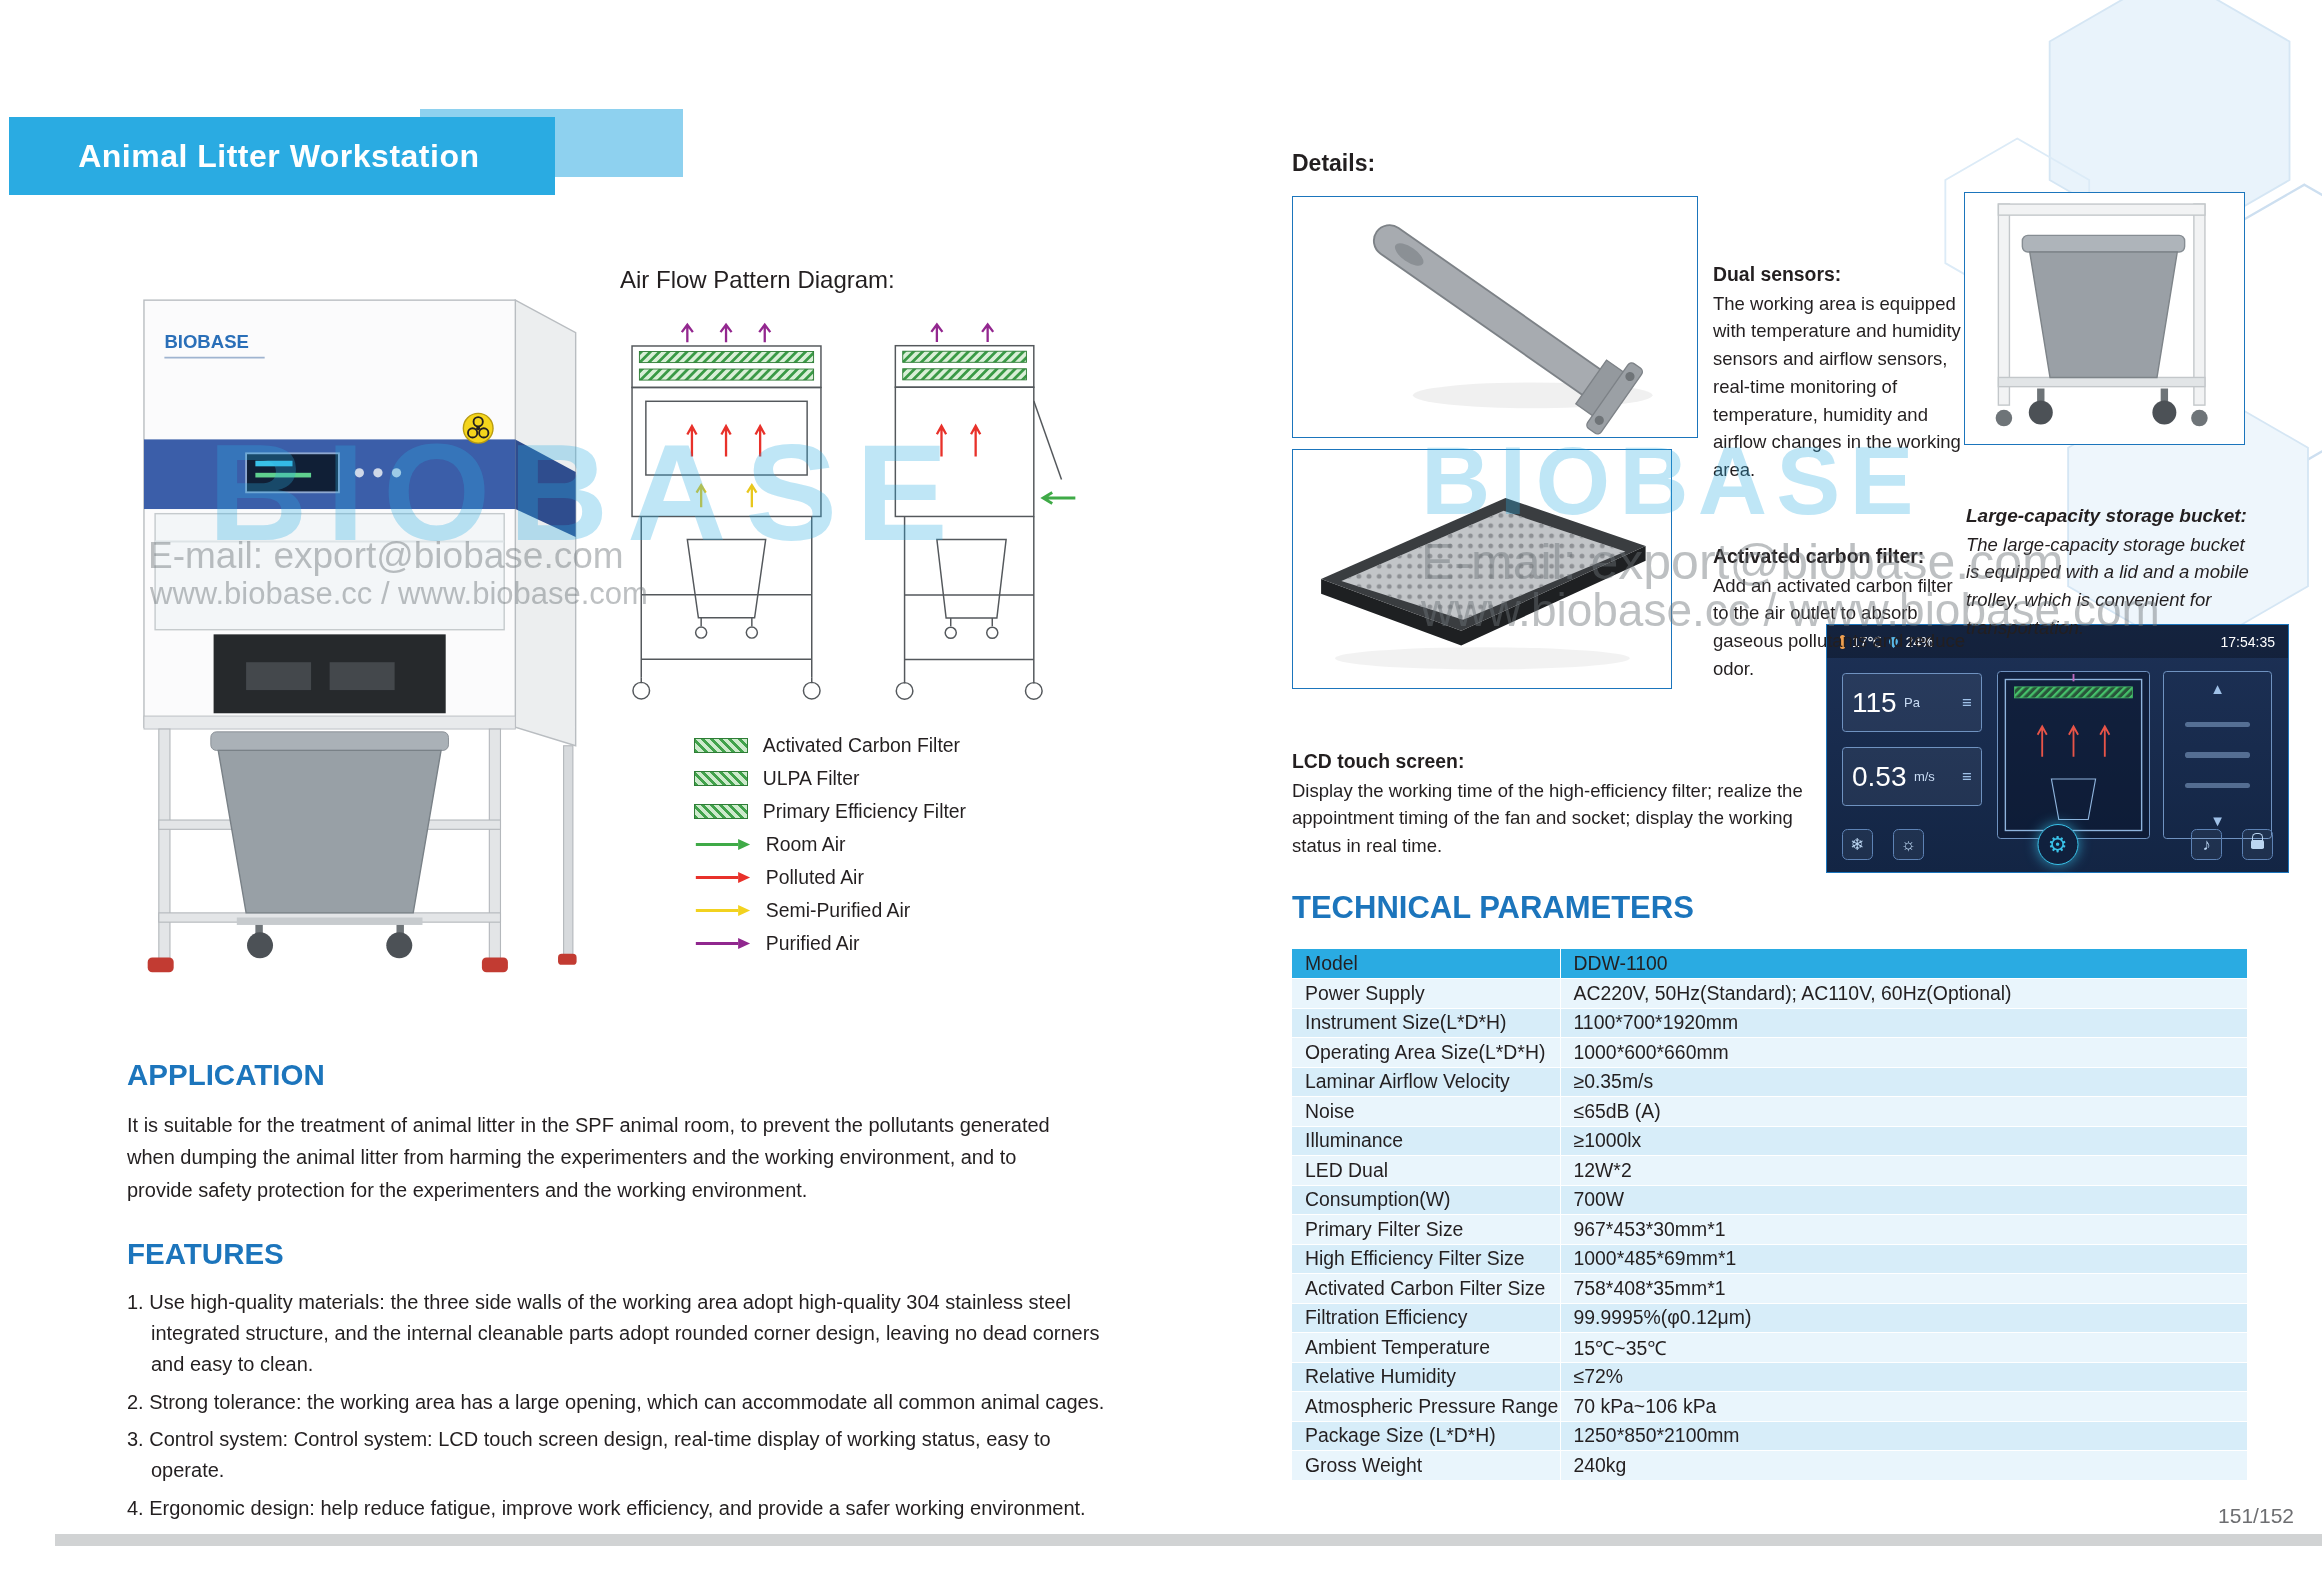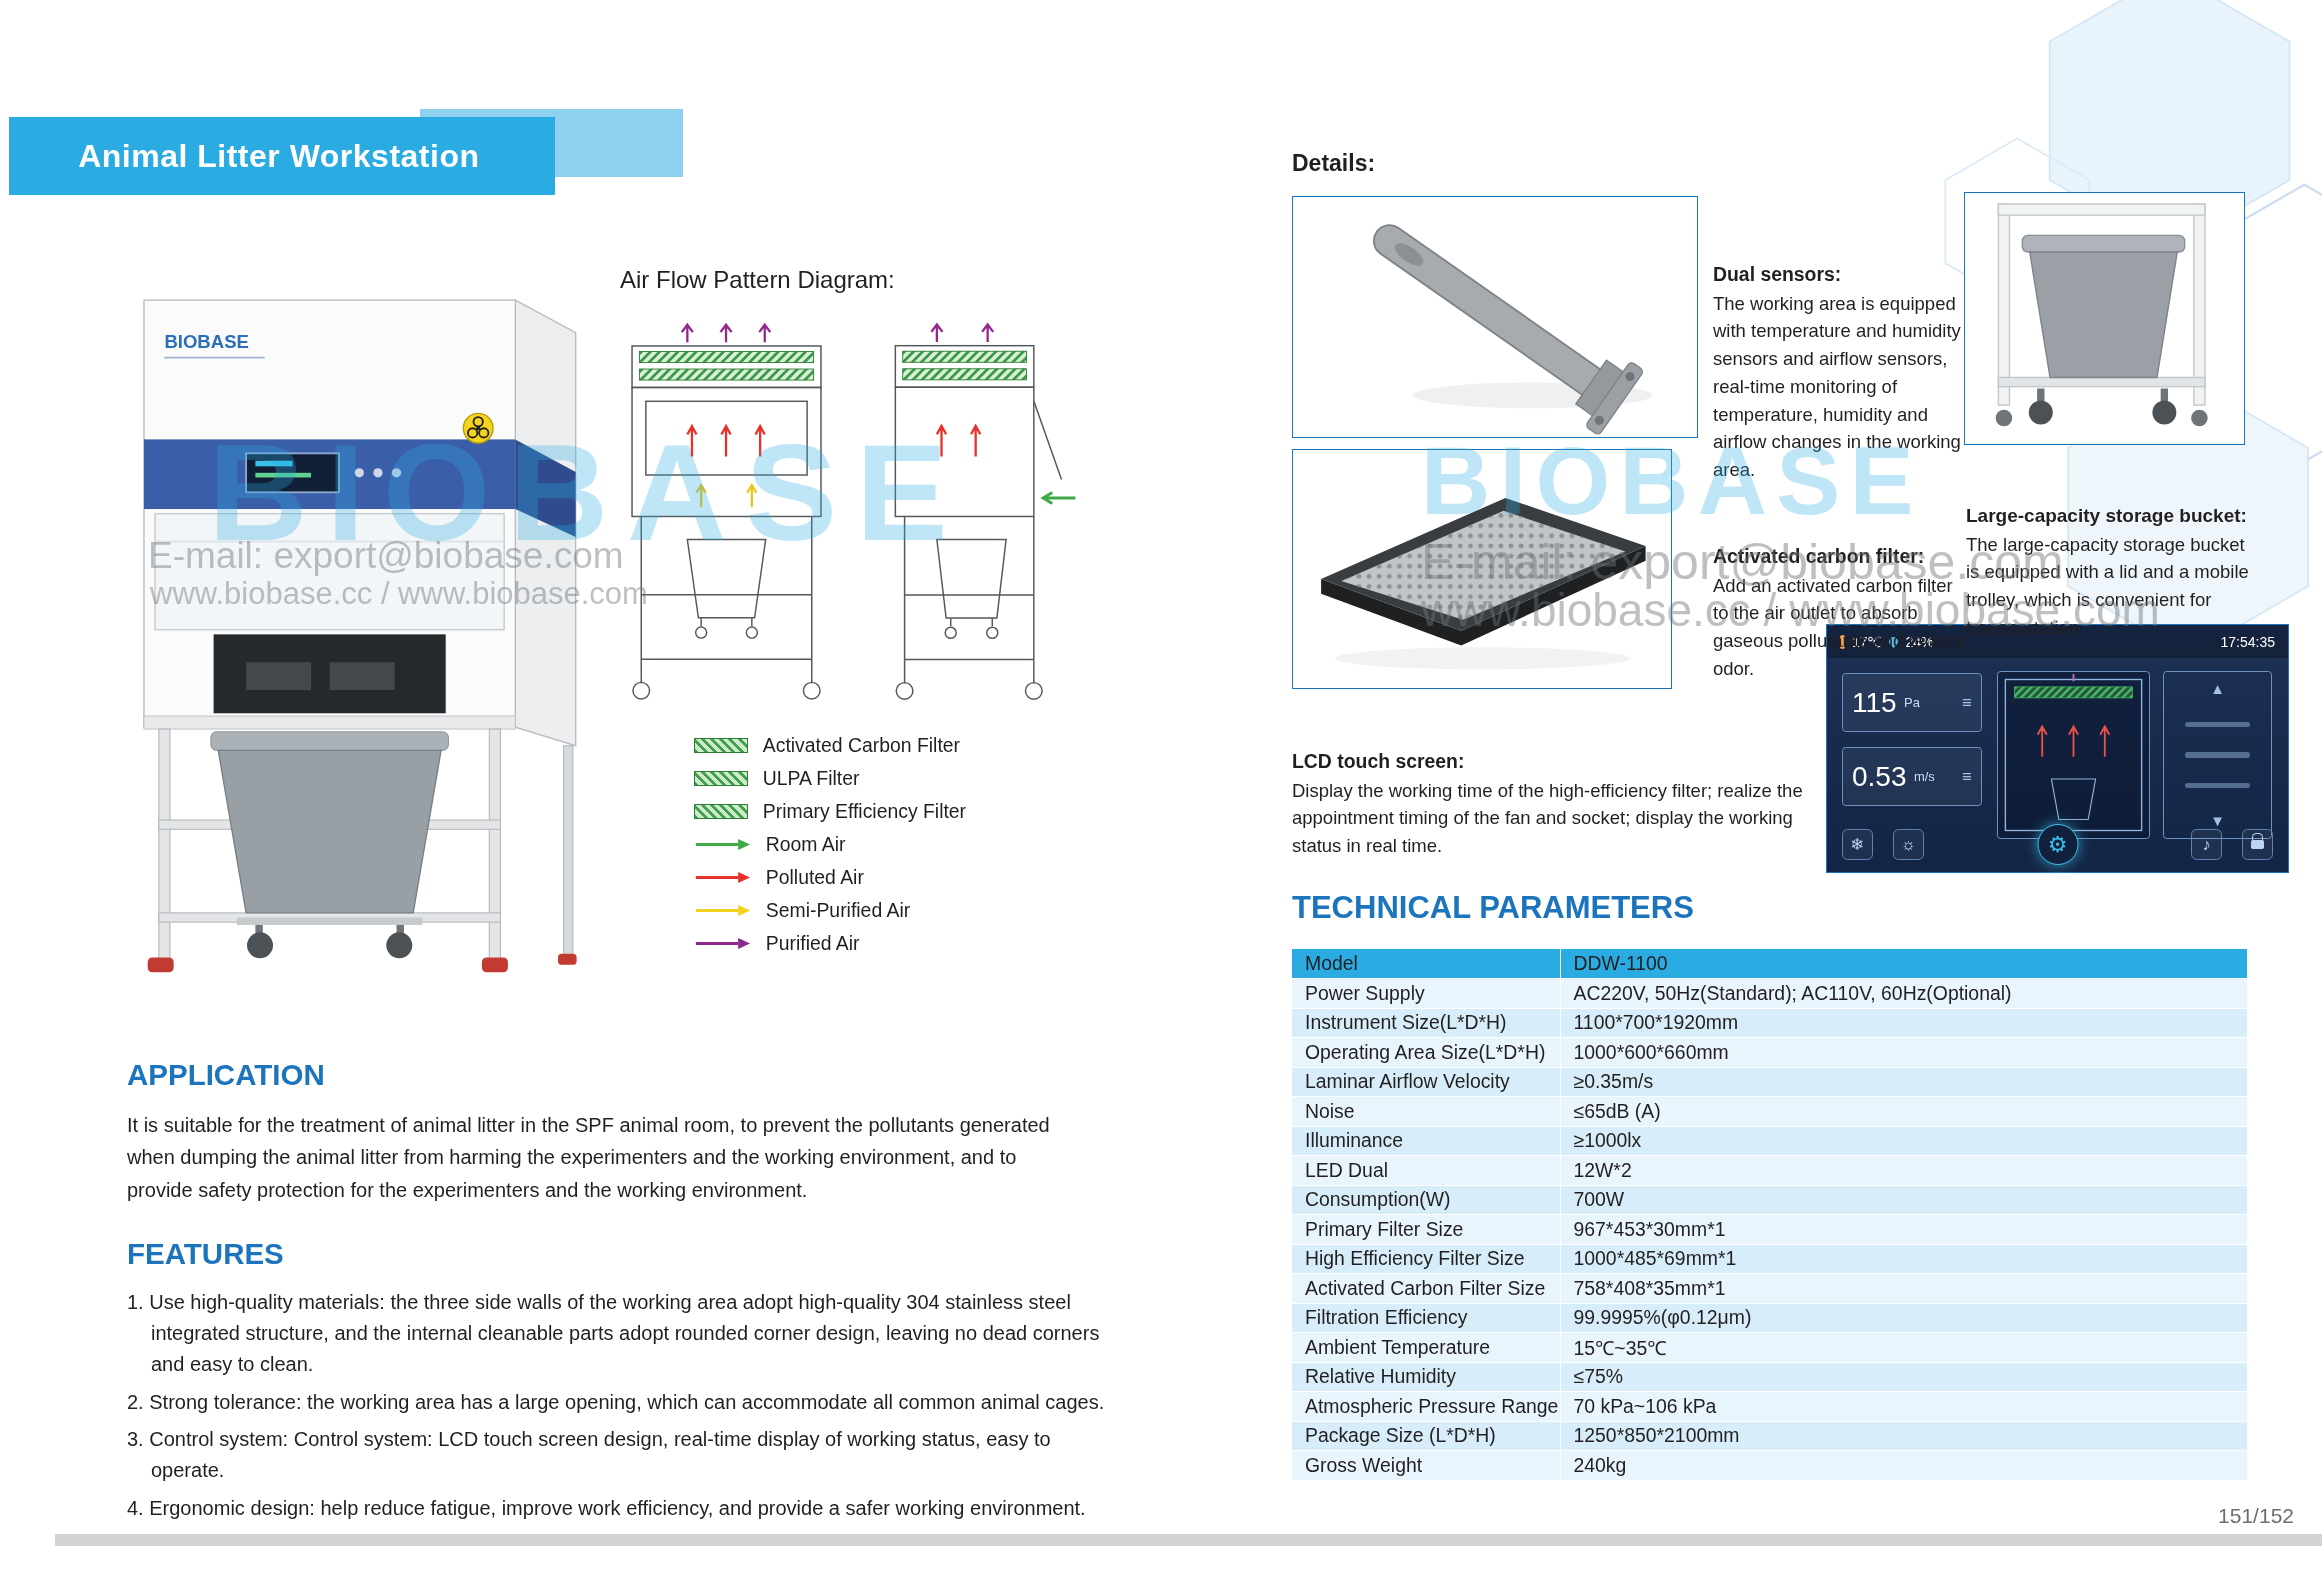--- a/index.html
+++ b/index.html
@@ -323,21 +323,21 @@
       <rect x="62" y="46" width="176" height="18" rx="6" fill="#aeb4ba" stroke="#868d93" stroke-width="1.5"></rect>
       <polygon points="70,64 230,64 208,200 92,200" fill="#9aa0a6" stroke="#7e8489" stroke-width="1.5"></polygon>
       <rect x="78" y="212" width="8" height="14" fill="#6e7478"></rect>
       <rect x="212" y="212" width="8" height="14" fill="#6e7478"></rect>
       <circle cx="82" cy="238" r="13" fill="#4c5156"></circle>
       <circle cx="216" cy="238" r="13" fill="#4c5156"></circle>
       <circle cx="42" cy="244" r="9" fill="#6e7478"></circle>
       <circle cx="254" cy="244" r="9" fill="#6e7478"></circle>
     </svg>
   </div>
-  <div class="abs caption" style="left:1966px; top:458px; width:288px;">
+  <div class="abs caption" style="left:1966px; top:458px; width:288px;font-style:italic;">
     <div class="cap-title" style="font-size:19px;">Large-capacity storage bucket:</div>
     <div class="cap-body">The large-capacity storage bucket is equipped with a lid and a mobile trolley, which is convenient for transportation.</div>
   </div>
 
   <div class="abs img-box" style="left:1292px; top:449px; width:380px; height:240px;">
     <svg width="377" height="236" viewBox="0 0 408 256">
       <defs>
         <pattern id="mesh" width="11" height="11" patternUnits="userSpaceOnUse">
           <circle cx="5" cy="5" r="2.6" fill="#8d9094"></circle>
         </pattern>
@@ -472,21 +472,21 @@
       <tr>
         <td class="lbl">Filtration Efficiency</td>
         <td>99.9995%(φ0.12μm)</td>
       </tr>
       <tr>
         <td class="lbl">Ambient Temperature</td>
         <td>15℃~35℃</td>
       </tr>
       <tr>
         <td class="lbl">Relative Humidity</td>
-        <td>≤75%</td>
+        <td>≤72%</td>
       </tr>
       <tr>
         <td class="lbl">Atmospheric Pressure Range</td>
         <td>70 kPa~106 kPa</td>
       </tr>
       <tr>
         <td class="lbl">Package Size (L*D*H)</td>
         <td>1250*850*2100mm</td>
       </tr>
       <tr>

